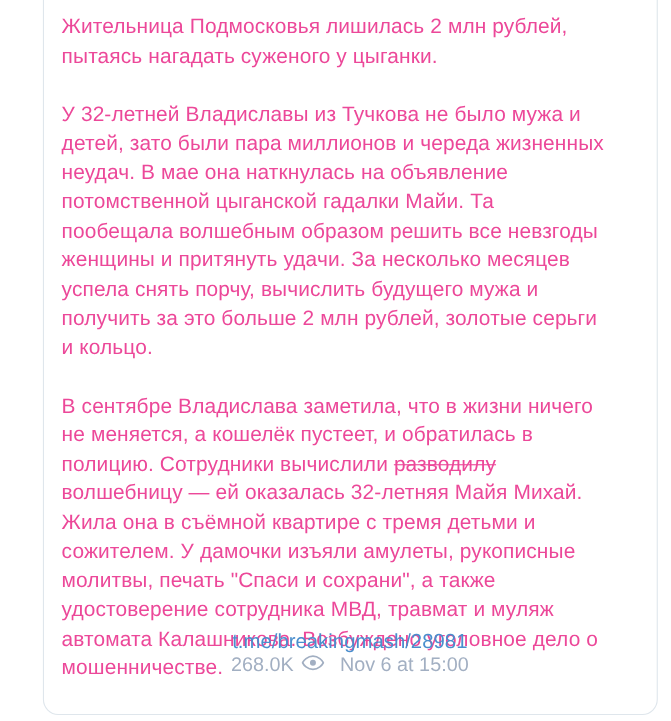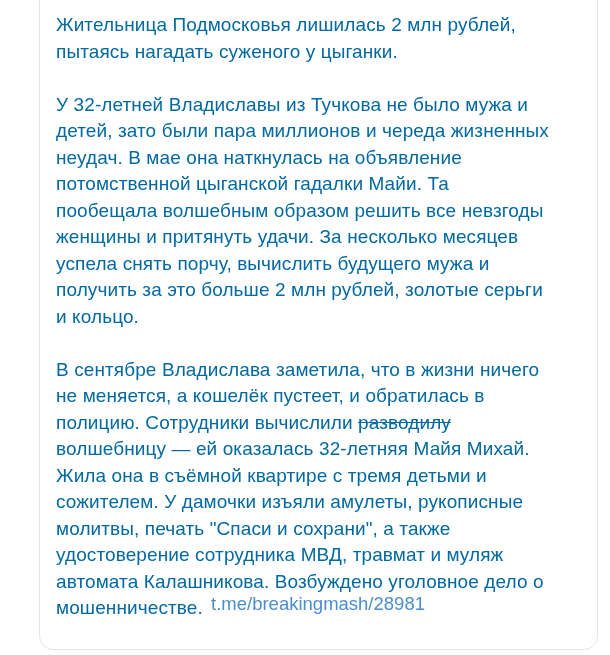--- a/index.html
+++ b/index.html
@@ -28,21 +28,21 @@
     border-radius: 14px;
     background: #ffffff;
   }
   .msg {
     position: absolute;
     top: 41px;
     left: 16px;
     right: 18px;
     font-size: 19px;
     line-height: 26.5px;
-    color: #0369a1;
+    color: #ec4899;
     letter-spacing: 0.1px;
   }
   .para {
     white-space: pre-line;
     margin: 0 0 26.5px 0;
   }
   .para:last-child { margin-bottom: 4px; }
   .strike { text-decoration: line-through; text-align: right; }
   .footer {
     position: absolute;
@@ -96,16 +96,26 @@
 сожителем. У дамочки изъяли амулеты, рукописные
 молитвы, печать "Спаси и сохрани", а также
 удостоверение сотрудника МВД, травмат и муляж
 автомата Калашникова. Возбуждено уголовное дело о
 мошенничестве.</span></div>
       </div>
 
     <div class="footer">
       <a class="link">t.me/breakingmash/28981</a>
 
+      <div class="meta">
+        <span class="views">268.0K</span>
+        <span class="eye">
+          <svg width="21" height="15" viewBox="0 0 24 16" aria-hidden="true">
+            <path d="M12 1.2 C6.2 1.2 2.3 5.8 1.2 8 c1.1 2.2 5 6.8 10.8 6.8 S21.7 10.2 22.8 8 C21.7 5.8 17.8 1.2 12 1.2 Z" fill="none" stroke="currentColor" stroke-width="1.8"></path>
+            <circle cx="12" cy="8" r="3.1" fill="currentColor"></circle>
+          </svg>
+        </span>
+        <span class="date">Nov 6 at 15:00</span>
+      </div>
     </div>
 
   </div>
 </div>
 
 </body></html>

